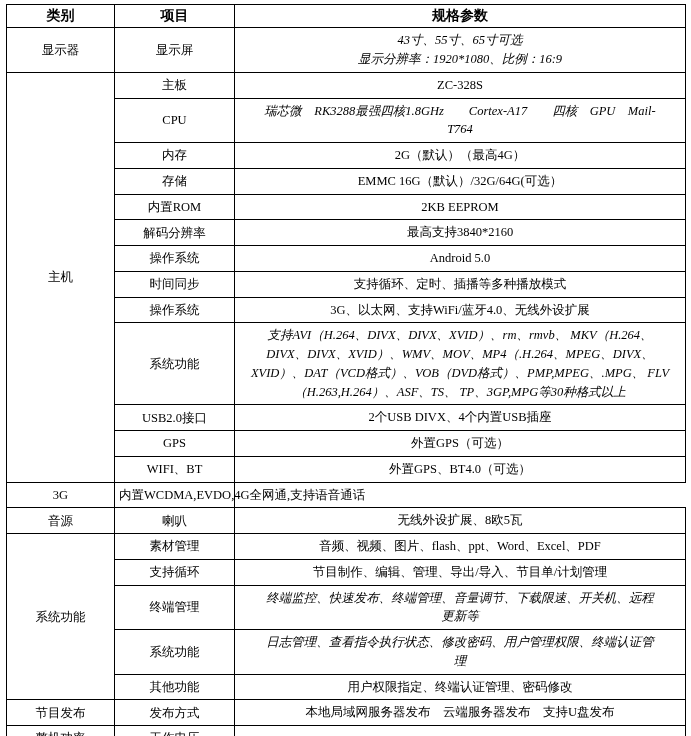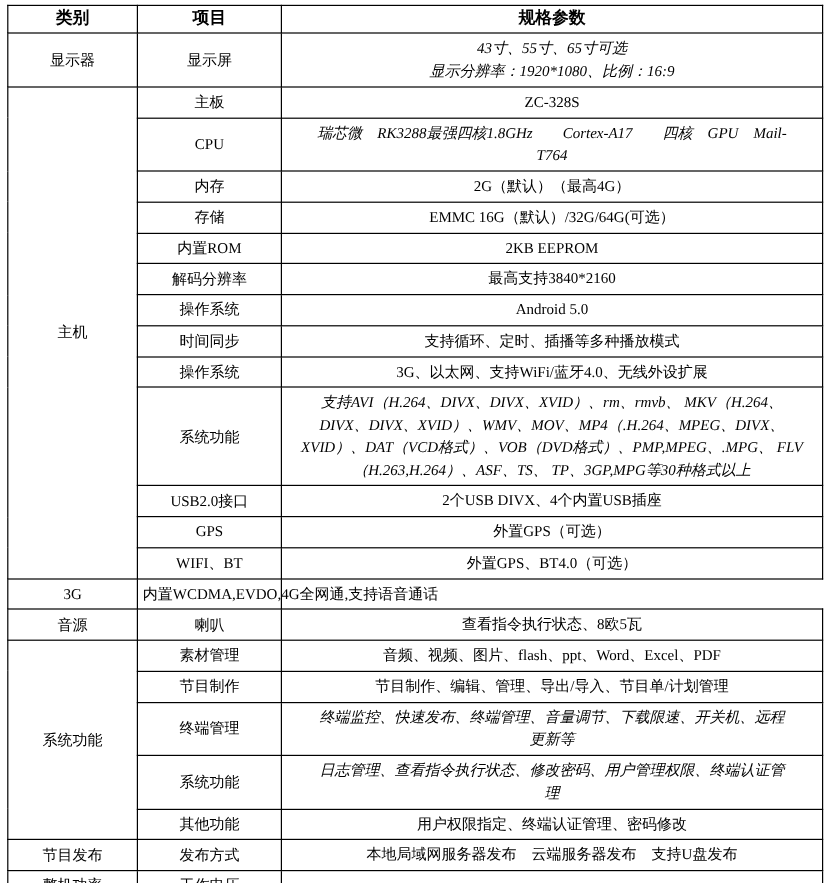--- a/index.html
+++ b/index.html
@@ -207,35 +207,35 @@
             <div class="linebox tight">
               <div>内置WCDMA,EVDO,4G全网通,支持语音通话</div>
             </div>
           </td>
         </tr>
         <tr>
           <td class="cat">音源</td>
           <td class="item">喇叭</td>
           <td class="val">
             <div class="linebox tight">
-              <div>查看指令执行状态、8欧5瓦</div>
+              <div>无线外设扩展、8欧5瓦</div>
             </div>
           </td>
         </tr>
         <tr>
           <td class="cat" rowspan="5">系统功能</td>
           <td class="item">素材管理</td>
           <td class="val">
             <div class="linebox tight">
               <div>音频、视频、图片、flash、ppt、Word、Excel、PDF</div>
             </div>
           </td>
         </tr>
         <tr>
-          <td class="item">节目制作</td>
+          <td class="item">支持循环</td>
           <td class="val">
             <div class="linebox tight">
               <div>节目制作、编辑、管理、导出/导入、节目单/计划管理</div>
             </div>
           </td>
         </tr>
         <tr>
           <td class="item">终端管理</td>
           <td class="val multi">
             <div class="linebox tight">

